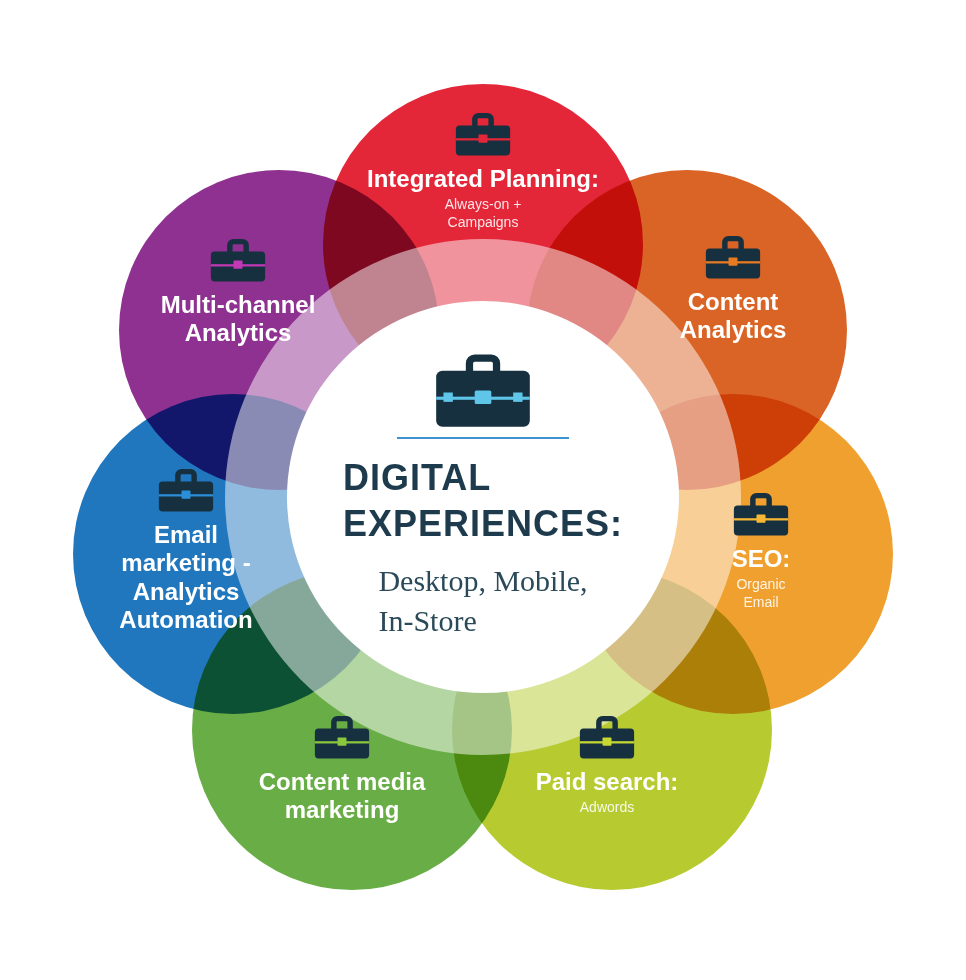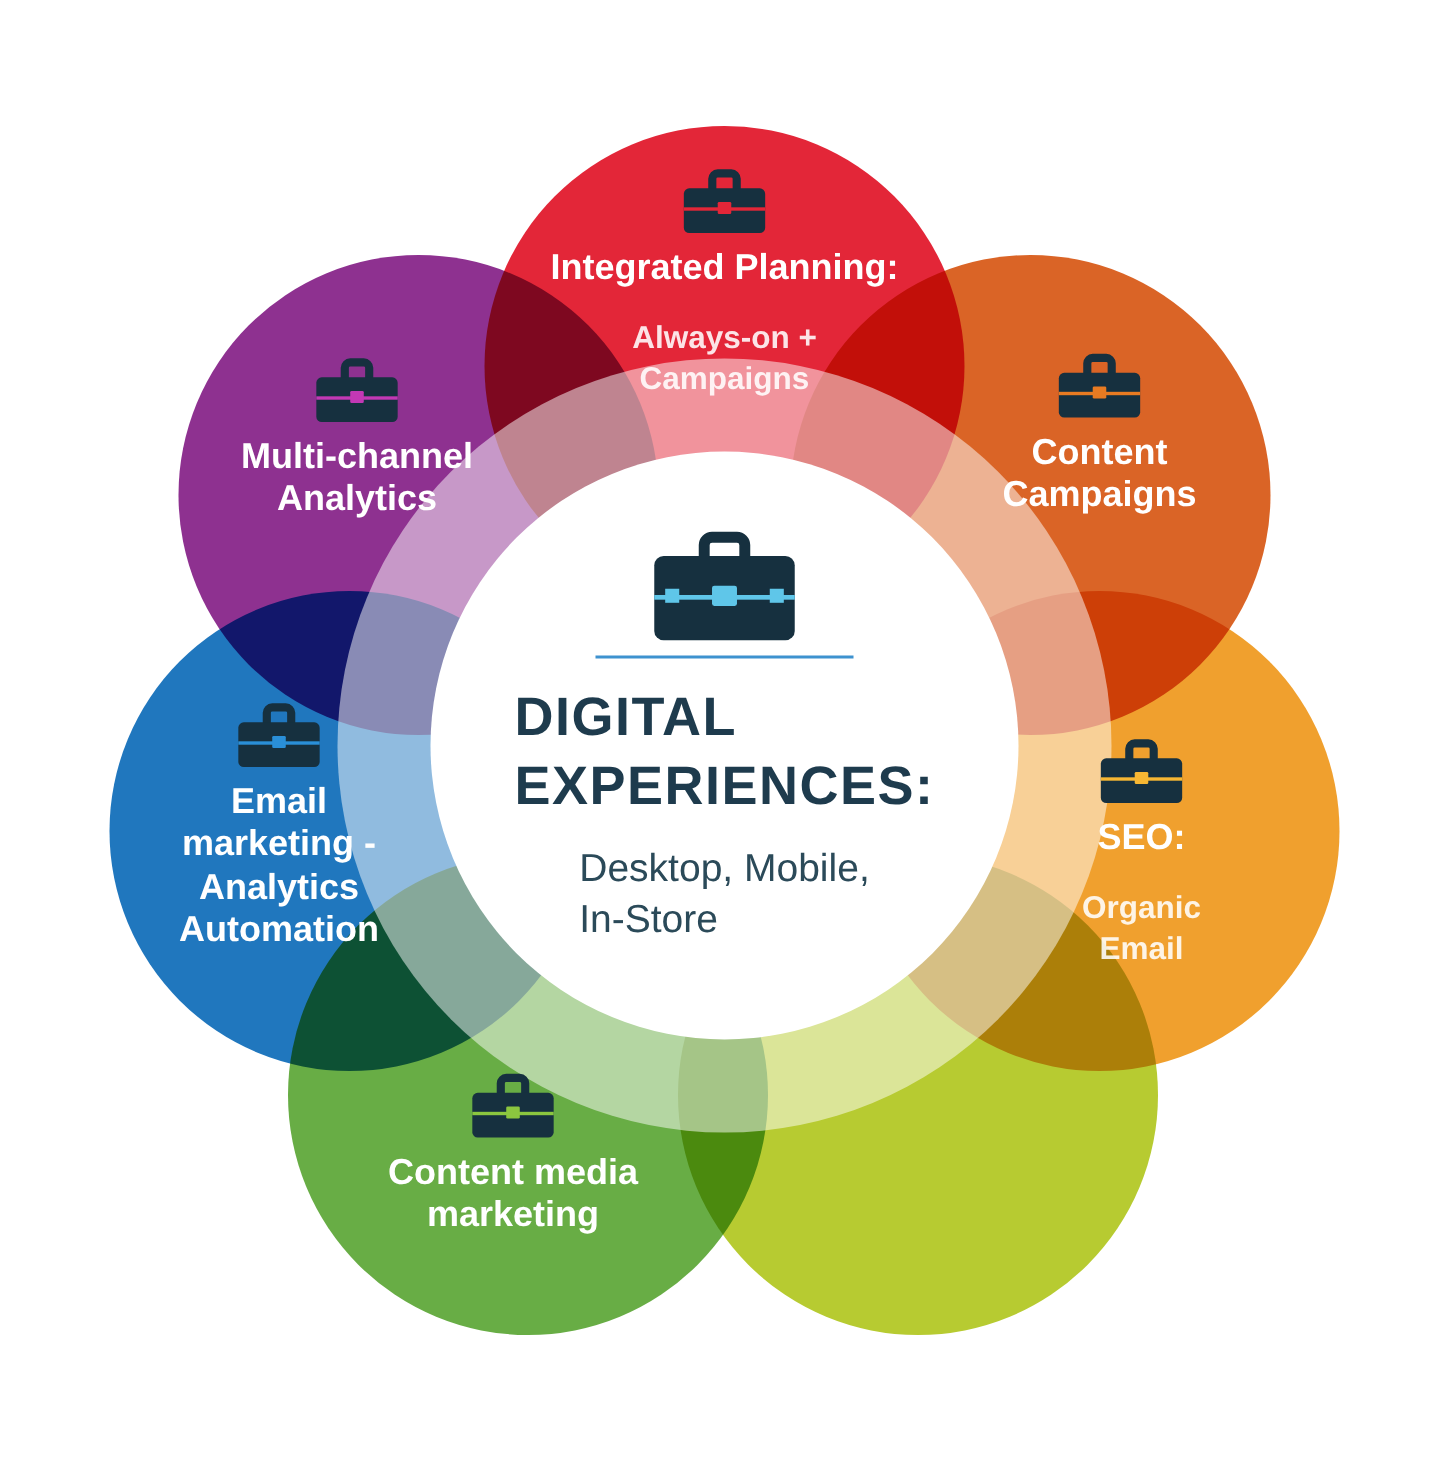--- a/index.html
+++ b/index.html
@@ -26,36 +26,36 @@
   }
   .c0{left:483px;top:112px;width:330px;}
   .c1{left:733px;top:235px;width:260px;}
   .c2{left:761px;top:492px;width:220px;}
   .c3{left:607px;top:715px;width:270px;}
   .c4{left:342px;top:715px;width:270px;}
   .c5{left:186px;top:468px;width:250px;}
   .c6{left:238px;top:238px;width:270px;}
 
   .ptitle{font-size:24px;font-weight:700;line-height:1.18;white-space:pre-line;margin-top:6px;text-align:center;}
-  .psub{font-size:21px;font-weight:700;line-height:1.25;white-space:pre-line;margin-top:20px;
+  .psub{font-size:14px;font-weight:400;line-height:1.25;white-space:pre-line;margin-top:3px;
     color:rgba(255,255,255,0.88);}
 
   .bf-handle{fill:none;stroke:var(--icon-dark,#16303f);stroke-width:6px;}
   .bf-body{fill:var(--icon-dark,#16303f);}
   .big .bf-handle{stroke-width:7px;}
 
   .center-content{
     position:absolute;left:483px;top:354px;transform:translateX(-50%);
     display:flex;flex-direction:column;align-items:center;text-align:left;width:380px;
   }
   .divider{width:172px;height:2px;margin-top:6px;}
   .ctitle{margin-top:16px;font-size:36px;font-weight:800;letter-spacing:1px;line-height:1.28;
     white-space:pre-line;color:var(--center-title,#1e3b4d);}
-  .csub{margin-top:14px;font-size:26px;font-weight:400;line-height:1.32;white-space:pre-line;
-    color:var(--center-subtitle,#2b4a59);}
+  .csub{margin-top:14px;font-size:30px;font-weight:400;line-height:1.32;white-space:pre-line;
+    color:var(--center-subtitle,#2b4a59);font-family:Liberation Serif, serif;}
 </style>
 </head>
 <body>
 
 <div class="stage" style="background: rgb(255, 255, 255);">
 
   <div class="petals">
     <div class="petal p0" style="background-color: rgb(227, 38, 56);"></div>
     <div class="petal p1" style="background-color: rgb(218, 100, 38);"></div>
     <div class="petal p2" style="background-color: rgb(240, 160, 46);"></div>
@@ -80,36 +80,46 @@
   </div>
 
   <div class="content c1">
     <svg class="briefcase" viewBox="0 0 64 52" width="58" height="47">
       <rect class="bf-handle" x="23" y="4" width="18" height="16" rx="4"></rect>
       <rect class="bf-body" x="2" y="15" width="60" height="33" rx="4"></rect>
       <rect class="accent" x="2" y="29" width="60" height="2.5" fill="#e87b22"></rect>
       <rect class="accent" x="27" y="25" width="10" height="9" rx="1" fill="#e87b22"></rect>
     </svg>
     <div class="ptitle">Content
-Campaigns</div>
+Analytics</div>
     <div class="psub"></div>
   </div>
 
   <div class="content c2">
     <svg class="briefcase" viewBox="0 0 64 52" width="58" height="47">
       <rect class="bf-handle" x="23" y="4" width="18" height="16" rx="4"></rect>
       <rect class="bf-body" x="2" y="15" width="60" height="33" rx="4"></rect>
       <rect class="accent" x="2" y="29" width="60" height="2.5" fill="#f7b733"></rect>
       <rect class="accent" x="27" y="25" width="10" height="9" rx="1" fill="#f7b733"></rect>
     </svg>
     <div class="ptitle">SEO:</div>
     <div class="psub">Organic
 Email</div>
   </div>
 
+  <div class="content c3">
+    <svg class="briefcase" viewBox="0 0 64 52" width="58" height="47">
+      <rect class="bf-handle" x="23" y="4" width="18" height="16" rx="4"></rect>
+      <rect class="bf-body" x="2" y="15" width="60" height="33" rx="4"></rect>
+      <rect class="accent" x="2" y="29" width="60" height="2.5" fill="#c6d832"></rect>
+      <rect class="accent" x="27" y="25" width="10" height="9" rx="1" fill="#c6d832"></rect>
+    </svg>
+    <div class="ptitle">Paid search:</div>
+    <div class="psub">Adwords</div>
+  </div>
 
   <div class="content c4">
     <svg class="briefcase" viewBox="0 0 64 52" width="58" height="47">
       <rect class="bf-handle" x="23" y="4" width="18" height="16" rx="4"></rect>
       <rect class="bf-body" x="2" y="15" width="60" height="33" rx="4"></rect>
       <rect class="accent" x="2" y="29" width="60" height="2.5" fill="#8bc63f"></rect>
       <rect class="accent" x="27" y="25" width="10" height="9" rx="1" fill="#8bc63f"></rect>
     </svg>
     <div class="ptitle">Content media
 marketing</div>

